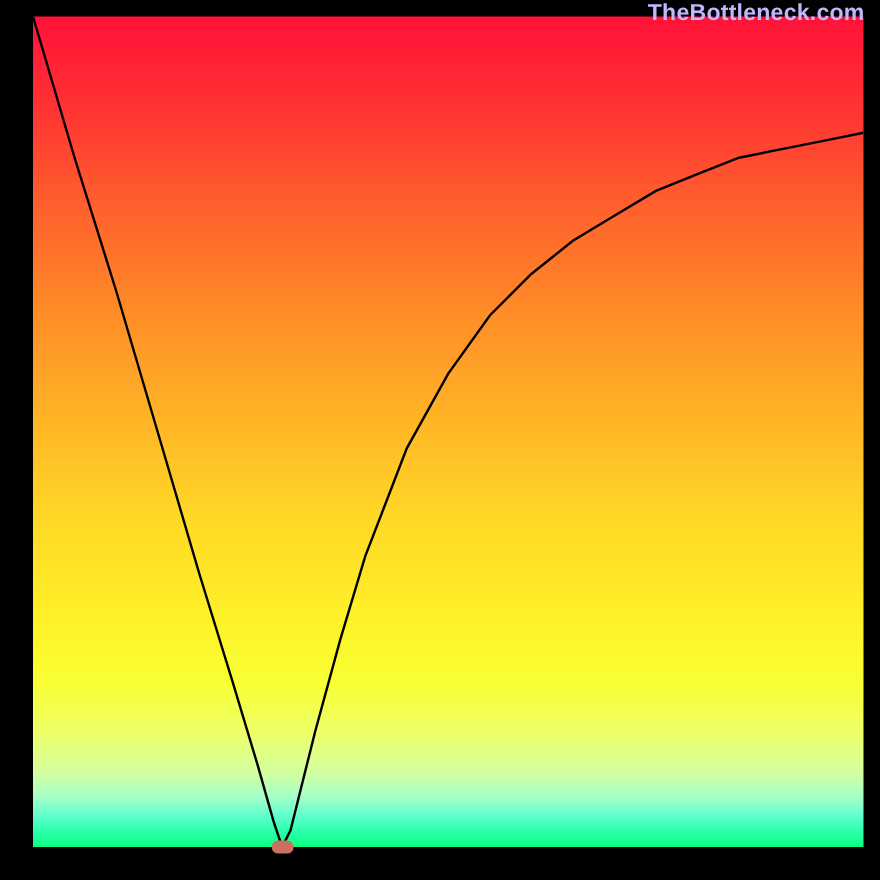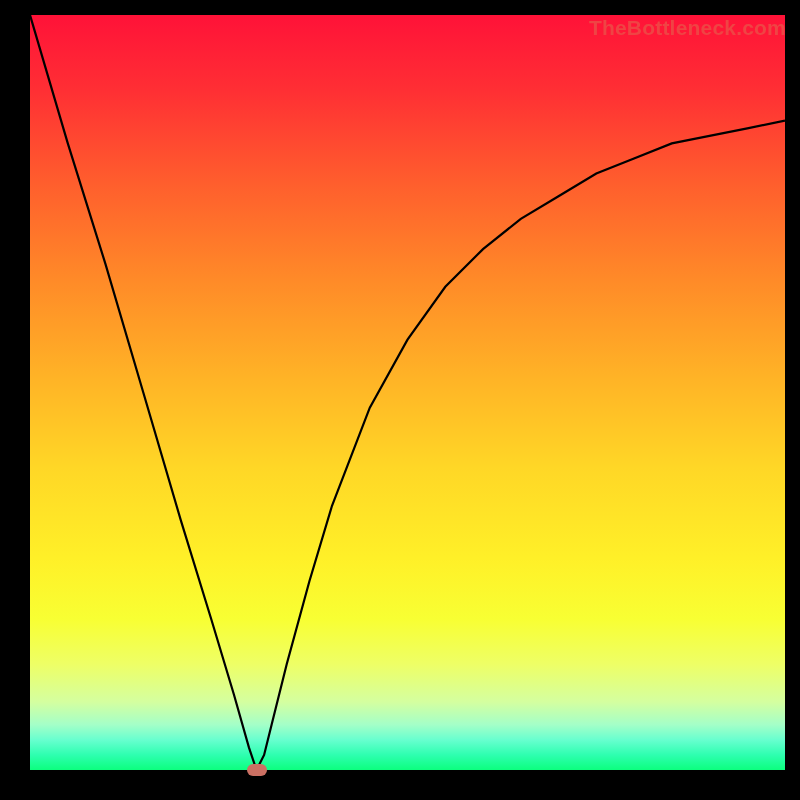--- a/index.html
+++ b/index.html
@@ -35,25 +35,25 @@
       #eeff66 86%,
       #d4ffa0 91%,
       #a4ffc8 94%,
       #68ffcf 96%,
       #2effb0 98%,
       #0cff7e 100%
     );
   }
   .watermark {
     position: absolute;
-    top: 16px;
+    top: 0px;
     right: 14px;
     font-size: 21px;
     font-weight: 600;
-    color: #ef4444;
+    color: #c4b5fd;
     letter-spacing: 0.2px;
     z-index: 5;
     text-align: center;
   }
   svg.curve {
     position: absolute;
     left: 0;
     top: 0;
     width: 755px;
     height: 755px;

